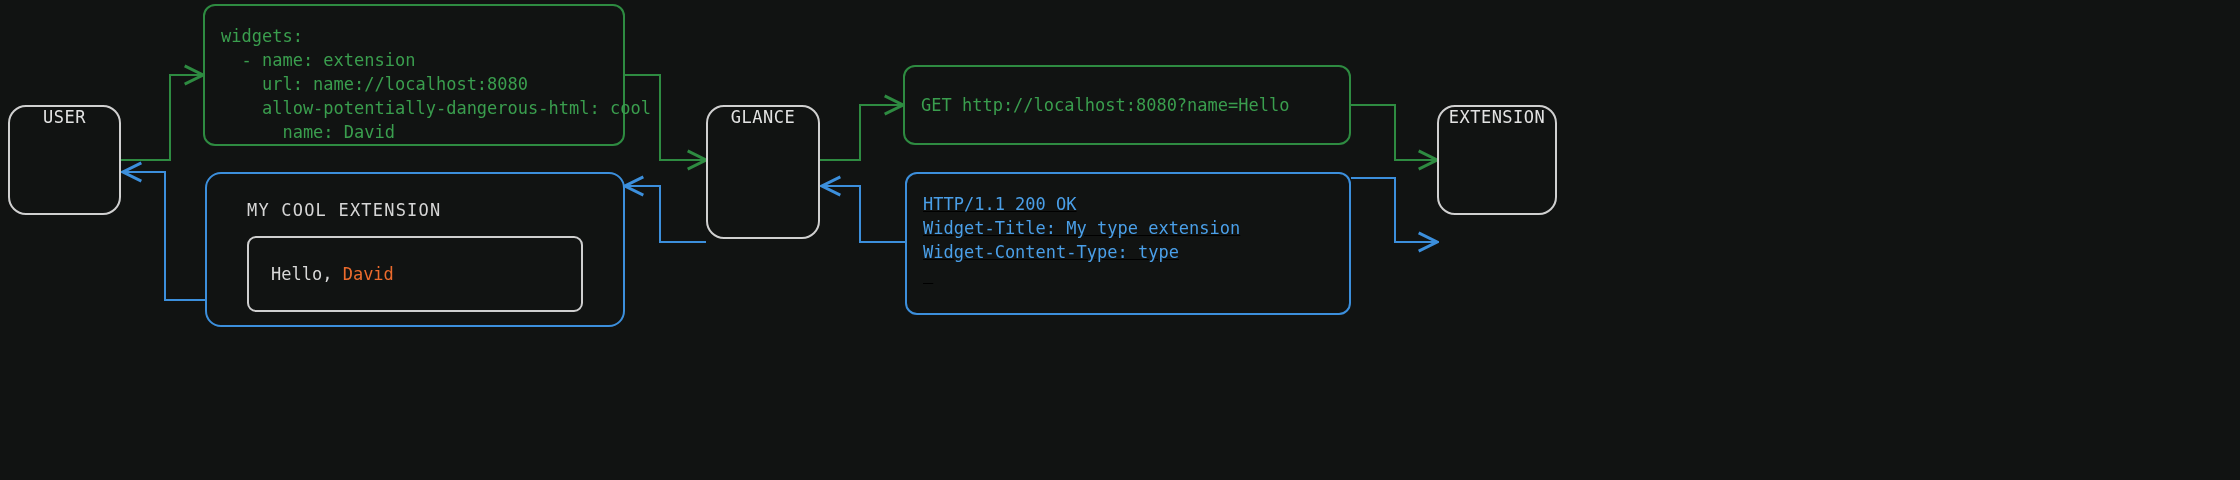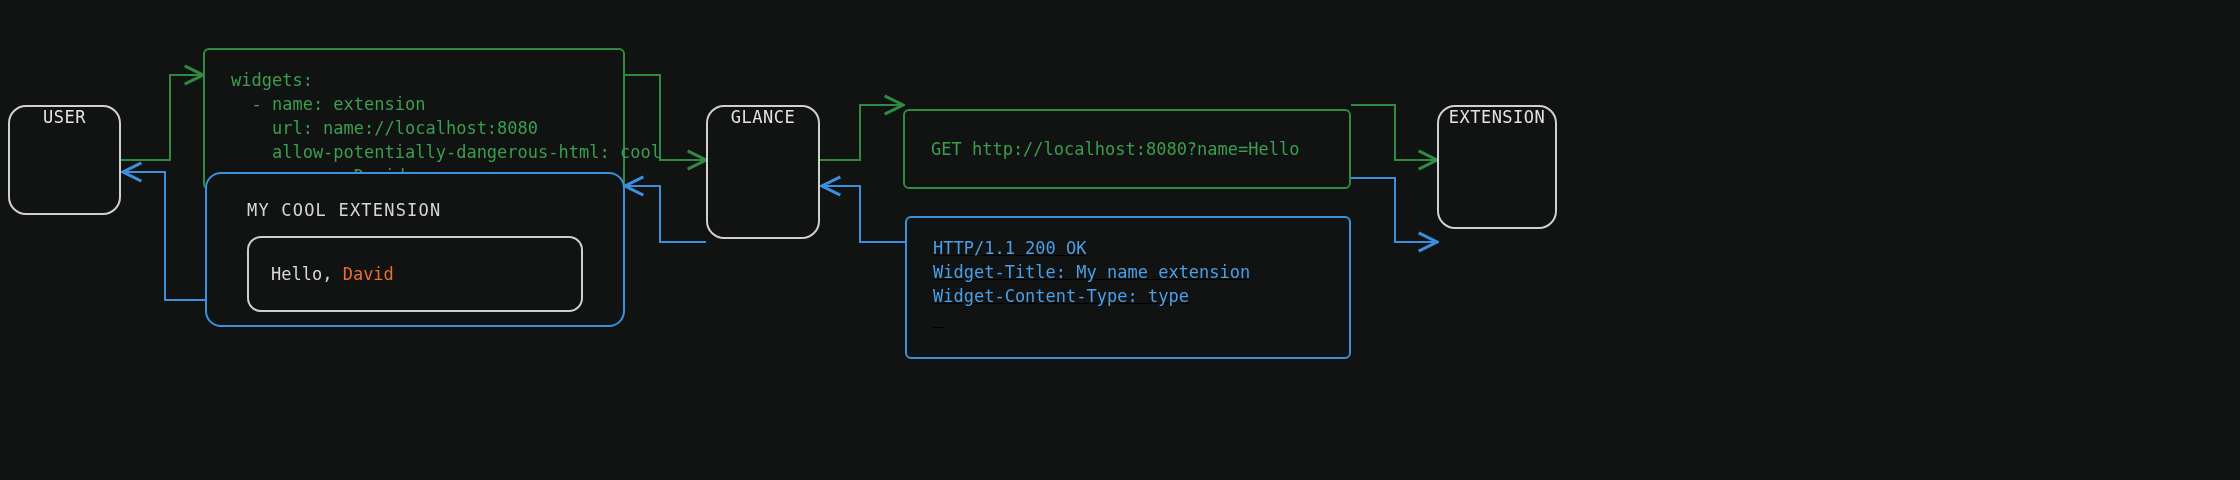--- a/index.html
+++ b/index.html
@@ -28,25 +28,24 @@
     display: flex;
     align-items: flex-start;
     justify-content: center;
     color: #e3e3e3;
     font-size: 17px;
     letter-spacing: 0.5px;
     box-sizing: border-box;
   }
   .code-box {
     position: absolute;
-    border-radius: 6px;
+    border-radius: 12px;
     background: #111312;
     box-sizing: border-box;
-    padding: 18px 26px;
-    margin-top: 44px;
+    padding: 18px 16px;
   }
   .code-box.green { border: 2px solid #2e8b41; }
   .code-box.blue  { border: 2px solid #3c8fdc; text-decoration: underline; }
   .code-line {
     font-size: 17px;
     line-height: 24px;
     white-space: pre;
   }
   .code-box.green .code-line { color: #3a9e4e; }
   .code-box.blue  .code-line { color: #4a9fe8; }
@@ -62,21 +61,21 @@
   }
   .widget-title {
     color: #d6d6d6;
     font-size: 17px;
     letter-spacing: 1.2px;
     margin: 6px 0 0 14px;
   }
   .widget-body {
     margin: 16px 14px 0 14px;
     border: 2px solid #cfcfcf;
-    border-radius: 14px;
+    border-radius: 9px;
     padding: 26px 22px;
     box-sizing: border-box;
   }
   .widget-body-text {
     color: #d9d9d9;
     font-size: 17px;
     white-space: pre;
   }
   .accent-name { color: #ec6b2d; }
 </style>
@@ -111,39 +110,39 @@
 </svg>
 
 <div class="node-box" style="left:8px; top:105px; width:113px; height:110px;">
   <span>USER</span>
 </div>
 
 <div class="node-box" style="left:706px; top:105px; width:114px; height:134px;">
   <span>GLANCE</span>
 </div>
 
-<div class="node-box" style="left:1437px; top:105px; width:120px; height:124px;">
+<div class="node-box" style="left:1437px; top:105px; width:120px; height:110px;">
   <span>EXTENSION</span>
 </div>
 
 <div class="code-box green" style="left:203px; top:4px; width:422px; height:142px;">
   <div class="code-line">widgets:</div>
   <div class="code-line">  - name: extension</div>
   <div class="code-line">    url: name://localhost:8080</div>
   <div class="code-line">    allow-potentially-dangerous-html: cool</div>
   <div class="code-line">      name: David</div>
 </div>
 
 <div class="code-box green" style="left:903px; top:65px; width:448px; height:80px; display:flex; align-items:center;">
   <div class="code-line">GET http://localhost:8080?name=Hello</div>
 </div>
 
 <div class="code-box blue" style="left:905px; top:172px; width:446px; height:143px;">
   <div class="code-line">HTTP/1.1 200 OK</div>
-  <div class="code-line">Widget-Title: My name extension</div>
+  <div class="code-line">Widget-Title: My type extension</div>
   <div class="code-line">Widget-Content-Type: type</div>
   <div class="code-line blank">&nbsp;</div>
 </div>
 
 <div class="widget-card" style="left:205px; top:172px; width:420px; height:155px;">
   <div class="widget-title">MY COOL EXTENSION</div>
   <div class="widget-body">
     <span class="widget-body-text">Hello, </span><span class="widget-body-text accent-name">David</span>
   </div>
 </div>

